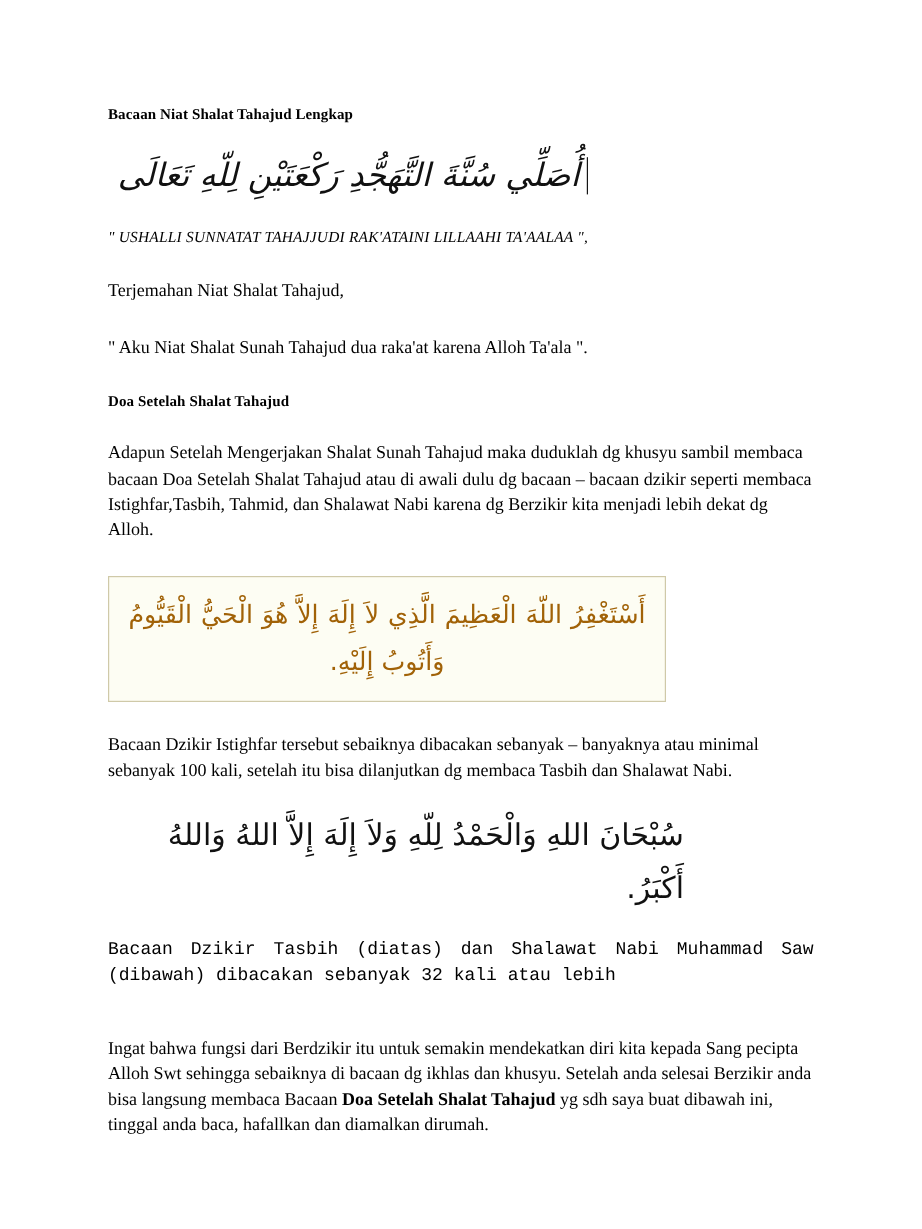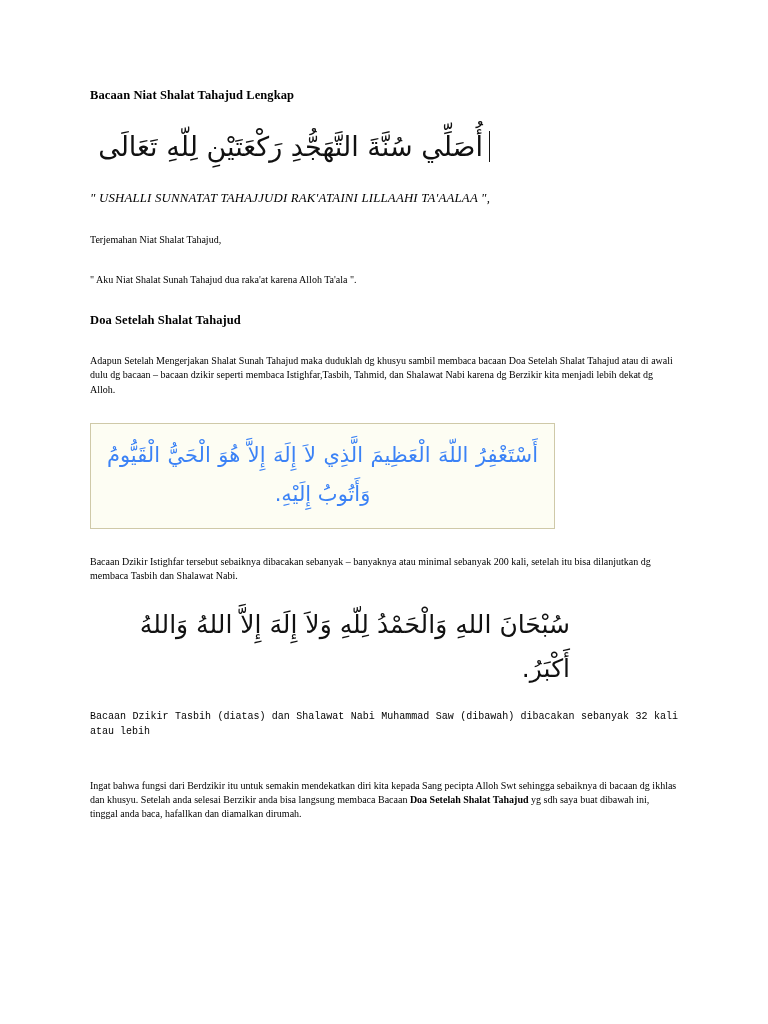--- a/index.html
+++ b/index.html
@@ -29,21 +29,21 @@
     font-size: 12.5px;
     font-weight: bold;
     margin: 0 0 0 0;
     line-height: 1.2;
     letter-spacing: 0.1px;
   }
   .spacer-md { height: 20px; }
   .spacer-lg { height: 26px; }
 
   p.body-text {
-    font-size: 10px;
+    font-size: 15px;
     line-height: 1.42;
     margin: 0;
     text-align: left;
   }
   p.body-text.justified {
     text-align: justify;
     text-justify: inter-word;
     font-family: Liberation Mono, monospace;
   }
   p.translit {
@@ -71,20 +71,21 @@
   }
   .arabic-calligraphy.line1 {
     width: 400px;
     margin-left: 0;
     border-right: 0;
     padding-right: 4px;
   }
   .calli-rule {
     border-right: 1.5px solid #151515;
     padding-right: 6px;
+    font-style: italic;
   }
   .arabic-calligraphy.line2 {
     width: 480px;
     font-size: 25px;
   }
   .arabic-calligraphy.line3 {
     width: 460px;
     font-size: 25px;
   }
 
@@ -95,21 +96,21 @@
     box-sizing: border-box;
     padding: 12px 16px 14px 16px;
   }
   .istighfar-box .arabic-box-text {
     font-family: "DejaVu Sans", "Liberation Sans", sans-serif;
     direction: rtl;
     text-align: justify;
     text-align-last: center;
     font-size: 21px;
     line-height: 1.85;
-    color: #3b82f6;
+    color: #a16207;
   }
 </style>
 </head>
 <body>
 
 <div class="page">
   <div class="doc-body">
 
     <h2 class="heading">Bacaan Niat Shalat Tahajud Lengkap</h2>
 
@@ -140,21 +141,21 @@
     <p class="body-text">Adapun Setelah Mengerjakan Shalat Sunah Tahajud maka duduklah dg khusyu sambil membaca bacaan Doa Setelah Shalat Tahajud atau di awali dulu dg bacaan – bacaan dzikir seperti membaca Istighfar,Tasbih, Tahmid, dan Shalawat Nabi karena dg Berzikir kita menjadi lebih dekat dg Alloh.</p>
 
     <div class="spacer-lg"></div>
 
     <div class="istighfar-box">
       <div class="arabic-box-text">أَسْتَغْفِرُ اللّهَ الْعَظِيمَ الَّذِي لاَ إِلَهَ إِلاَّ هُوَ الْحَيُّ الْقَيُّومُ وَأَتُوبُ إِلَيْهِ.</div>
     </div>
 
     <div class="spacer-lg"></div>
 
-    <p class="body-text">Bacaan Dzikir Istighfar tersebut sebaiknya dibacakan sebanyak – banyaknya atau minimal sebanyak 200 kali, setelah itu bisa dilanjutkan dg membaca Tasbih dan Shalawat Nabi.</p>
+    <p class="body-text">Bacaan Dzikir Istighfar tersebut sebaiknya dibacakan sebanyak – banyaknya atau minimal sebanyak 100 kali, setelah itu bisa dilanjutkan dg membaca Tasbih dan Shalawat Nabi.</p>
 
     <div class="spacer-md"></div>
 
     <div class="arabic-block arabic-calligraphy line2">سُبْحَانَ اللهِ وَالْحَمْدُ لِلّهِ وَلاَ إِلَهَ إِلاَّ اللهُ وَاللهُ أَكْبَرُ.</div>
 
     <div class="spacer-md"></div>
 
     <p class="body-text justified">Bacaan Dzikir Tasbih (diatas) dan Shalawat Nabi Muhammad Saw (dibawah) dibacakan sebanyak 32 kali atau lebih</p>
 
     <div class="spacer-md"></div>

